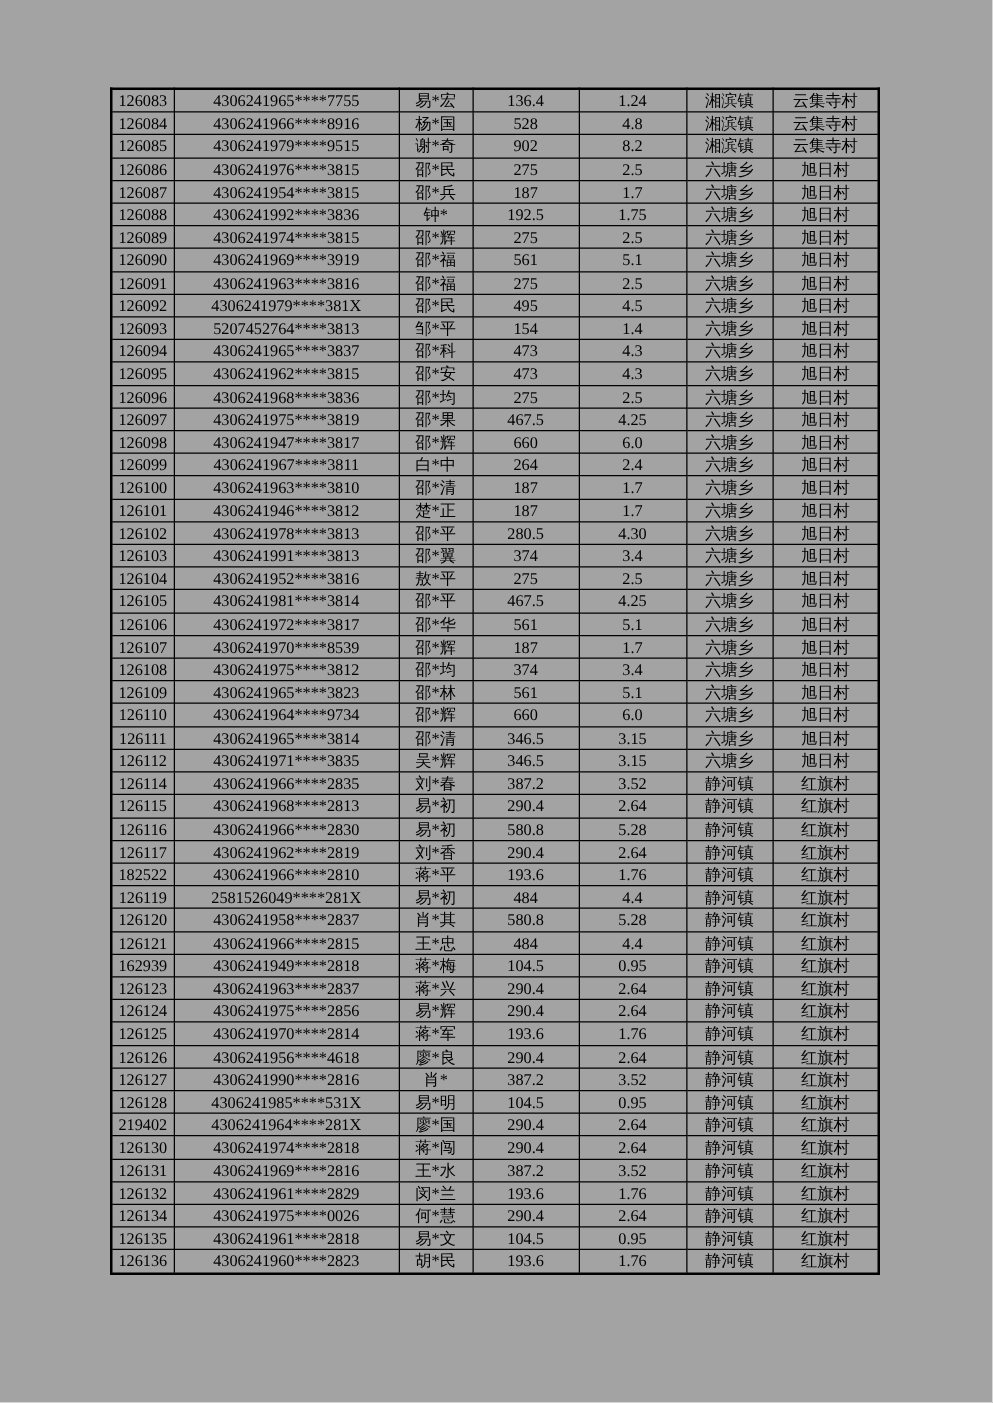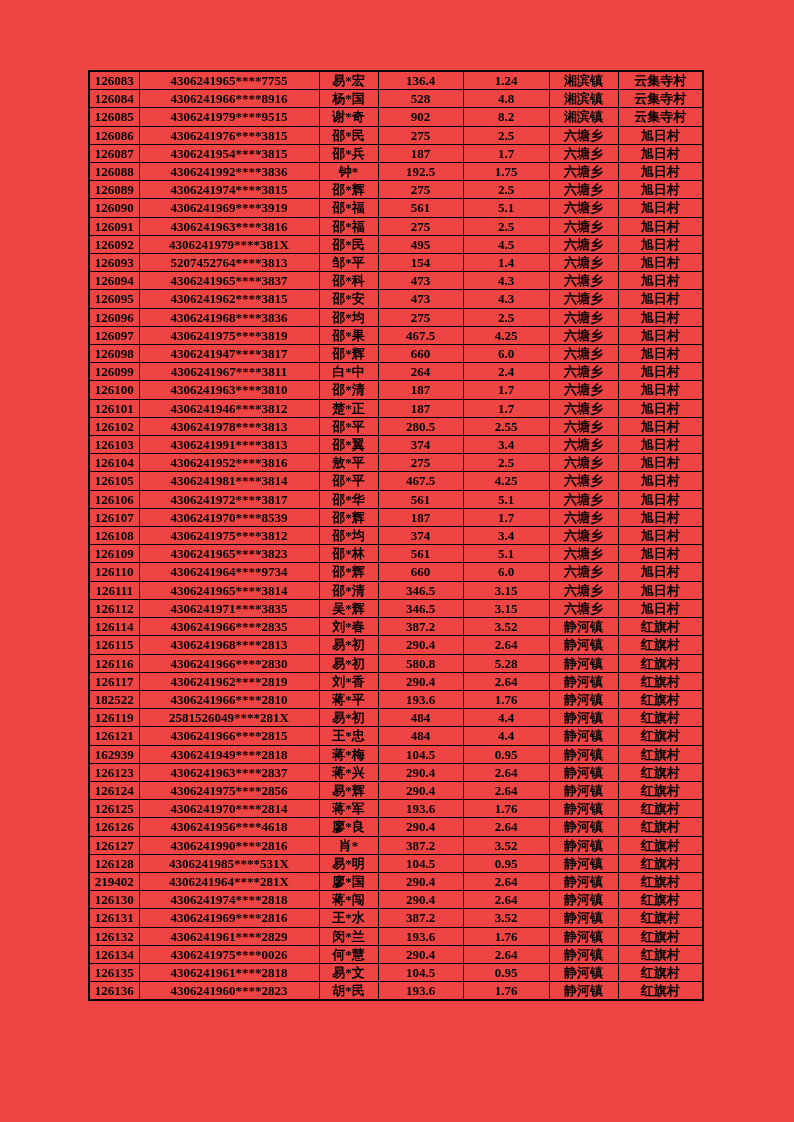--- a/index.html
+++ b/index.html
@@ -4,23 +4,22 @@
 <style>
   html, body {
     margin: 0;
     padding: 0;
     background: #ffffff;
   }
   .sheet {
     position: relative;
     width: 794px;
     height: 1122px;
-    background: #ef4444;
+    background: #a3a3a3;
     overflow: hidden;
-    font-weight: bold;
   }
   table.data-table {
     position: absolute;
     left: 88px;
     top: 70px;
     border-collapse: collapse;
     table-layout: fixed;
     border: 2px solid #000000;
     font-family: "Liberation Serif", "DejaVu Serif", serif;
     font-size: 13px;
@@ -228,21 +227,21 @@
           <td>187</td>
           <td>1.7</td>
           <td>六塘乡</td>
           <td>旭日村</td>
         </tr>
         <tr>
           <td>126102</td>
           <td>4306241978****3813</td>
           <td>邵*平</td>
           <td>280.5</td>
-          <td>2.55</td>
+          <td>4.30</td>
           <td>六塘乡</td>
           <td>旭日村</td>
         </tr>
         <tr>
           <td>126103</td>
           <td>4306241991****3813</td>
           <td>邵*翼</td>
           <td>374</td>
           <td>3.4</td>
           <td>六塘乡</td>
@@ -377,20 +376,29 @@
         <tr>
           <td>126119</td>
           <td>2581526049****281X</td>
           <td>易*初</td>
           <td>484</td>
           <td>4.4</td>
           <td>静河镇</td>
           <td>红旗村</td>
         </tr>
         <tr>
+          <td>126120</td>
+          <td>4306241958****2837</td>
+          <td>肖*其</td>
+          <td>580.8</td>
+          <td>5.28</td>
+          <td>静河镇</td>
+          <td>红旗村</td>
+        </tr>
+        <tr>
           <td>126121</td>
           <td>4306241966****2815</td>
           <td>王*忠</td>
           <td>484</td>
           <td>4.4</td>
           <td>静河镇</td>
           <td>红旗村</td>
         </tr>
         <tr>
           <td>162939</td>

